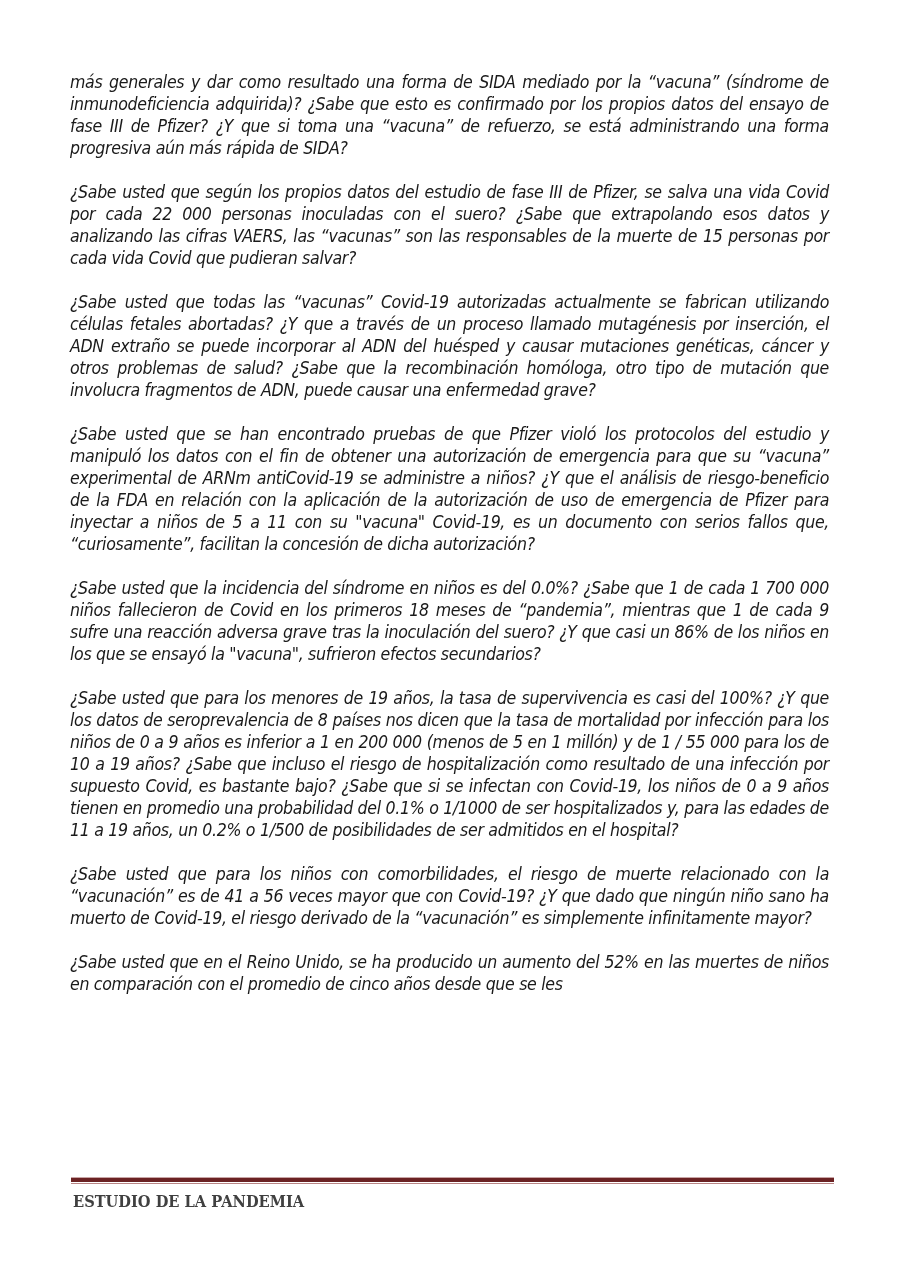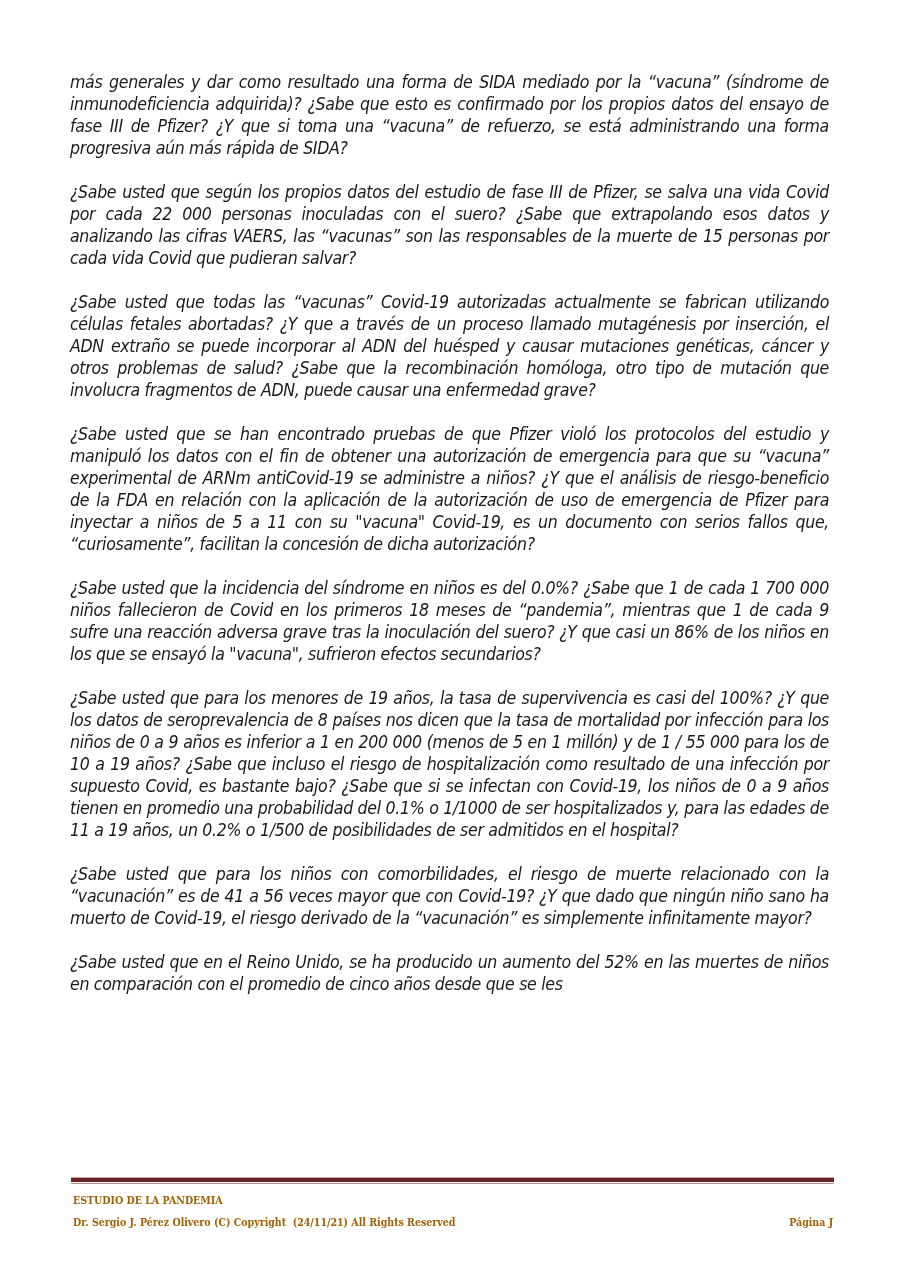--- a/index.html
+++ b/index.html
@@ -55,22 +55,22 @@
       background: #b98585;
       margin-top: 1px;
     }
     .footer {
       position: absolute;
       left: 73px;
       top: 1190px;
       width: 760px;
       font-family: "DejaVu Serif", serif;
       font-weight: bold;
-      font-size: 11px;
-      color: #a16207;
+      font-size: 17px;
+      color: #404040;
     }
     .footer .line1 {
       height: 22px;
       line-height: 22px;
       transform: scaleX(0.86);
       transform-origin: left center;
       white-space: nowrap;
     }
     .footer .line2 {
       position: relative;
@@ -109,17 +109,13 @@
 </div>
 
 <div class="footer-rule">
   <div class="thin-top"></div>
   <div class="thick"></div>
   <div class="thin-bottom"></div>
 </div>
 
 <div class="footer">
   <div class="line1">ESTUDIO DE LA PANDEMIA</div>
-  <div class="line2">
-    <span class="left">Dr. Sergio J. Pérez Olivero (C) Copyright  (24/11/21) All Rights Reserved</span>
-    <span class="right">Página J</span>
-  </div>
 </div>
 
 </body></html>

